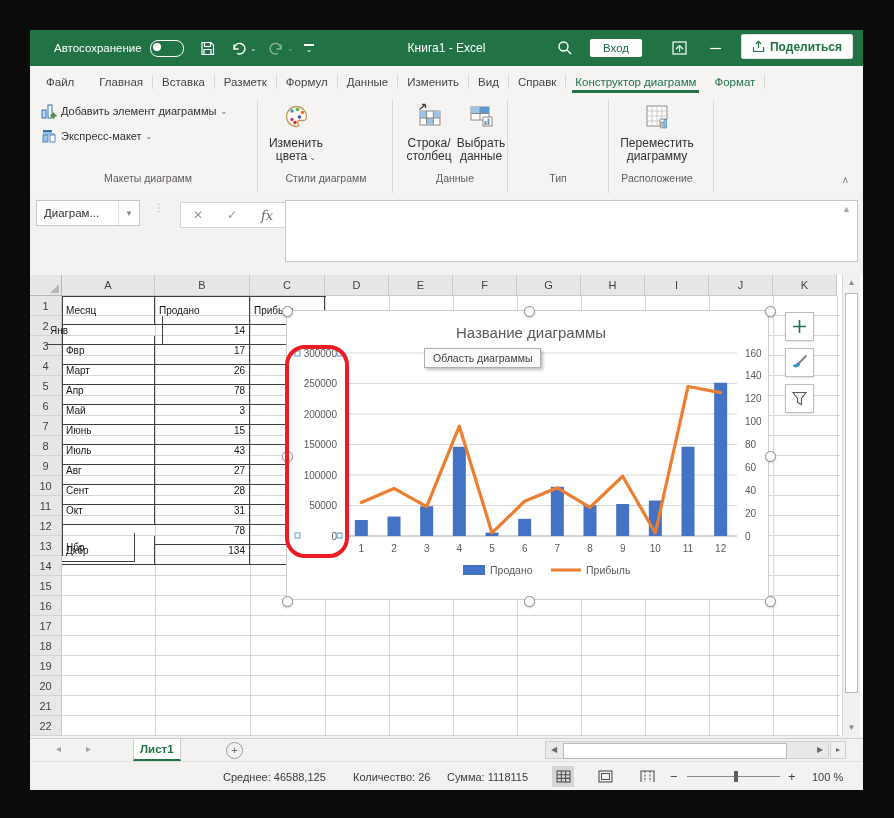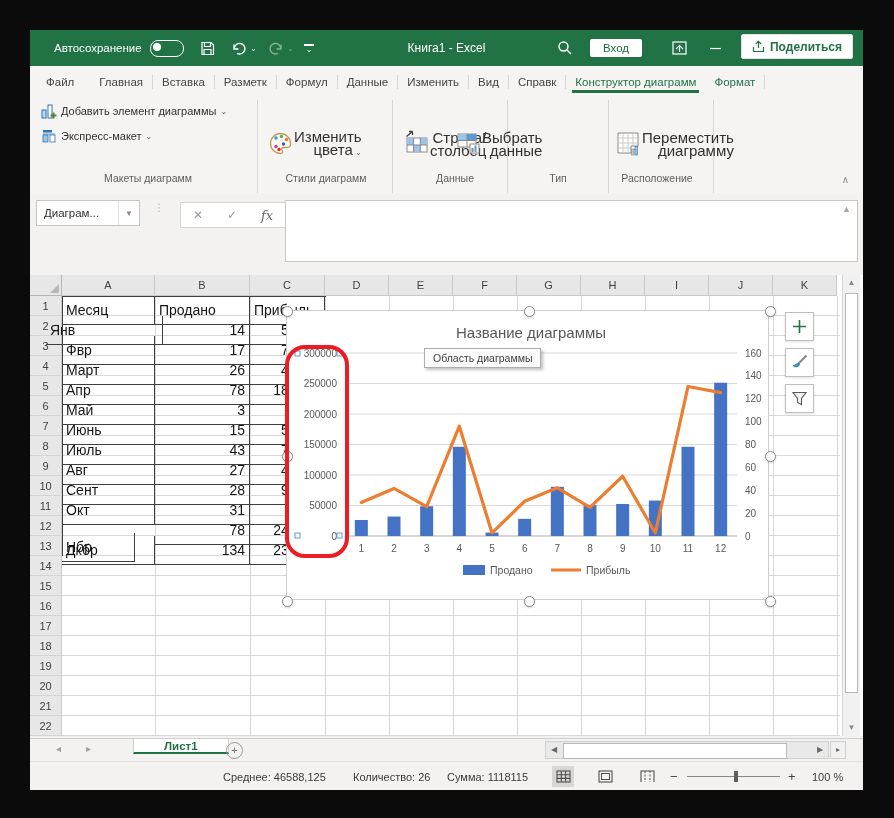--- a/index.html
+++ b/index.html
@@ -22,21 +22,21 @@
   .rtab.active{color:#217346;font-weight:normal;border-right:none;position:relative}
   .rtab.active::after{content:"";position:absolute;left:6px;right:6px;bottom:-4px;height:3px;background:#217346}
   .rtab.green{color:#217346}
   .sharebtn{position:absolute;right:10px;top:4px;height:23px;background:#fff;border:1px solid #e3e1df;border-radius:2px;display:flex;align-items:center;padding:0 10px;color:#217346;font-size:12px;font-weight:bold;gap:5px}
 
   
   .ribbon{position:absolute;left:0;top:66px;width:833px;height:97px;background:#f5f4f3;border-bottom:1px solid #e1dfdd}
   .rsep{position:absolute;top:4px;height:150px;width:1px;background:#d8d6d4}
   .grouplabel{position:absolute;top:76px;font-size:10.5px;color:#605e5c;text-align:center;transform:translateX(-50%);white-space:nowrap}
   .smallbtn{position:absolute;display:flex;align-items:center;gap:4px;font-size:11px;color:#323130;height:22px;padding:0 3px}
-  .bigbtn{position:absolute;width:58px;top:4px;height:88px;display:flex;flex-direction:row;align-items:center;font-size:15px;color:#323130;text-align:right;line-height:13px}
+  .bigbtn{position:absolute;width:58px;top:4px;height:88px;display:flex;flex-direction:column;align-items:center;font-size:12px;color:#323130;text-align:center;line-height:13px}
   .bigbtn .bicon{margin:3px 0 4px 0}
   .caret-after::after{content:" \2304";font-size:8px;color:#605e5c}
   .collapse{position:absolute;right:14px;top:78px;color:#8a8886;font-size:10px}
 
   
   .formrow{position:absolute;left:0;top:163px;width:833px;height:82px;background:#f3f2f1}
   .namebox{position:absolute;left:6px;top:7px;width:104px;height:26px;background:#fff;border:1px solid #c8c6c4;display:flex;align-items:center;font-size:11.5px;color:#323130;padding-left:7px;box-sizing:border-box}
   .namebox .nb-caret{margin-left:auto;padding:0 6px;color:#8a8886;font-size:8px;border-left:1px solid #e1dfdd;align-self:stretch;display:flex;align-items:center}
   .fxgroup{position:absolute;left:150px;top:9px;width:104px;height:24px;background:#fff;border:1px solid #d6d4d2;display:flex;align-items:center;justify-content:space-around;color:#9a9896}
   .formulabox{position:absolute;left:255px;top:7px;width:573px;height:62px;background:#fff;border:1px solid #c8c6c4;box-sizing:border-box}
@@ -44,40 +44,40 @@
 
   
   #sheet{position:absolute;left:0;top:245px;width:833px;height:461px;background:#fff}
   .hdr{background:#e7e7e7;color:#3f3f3f;font-size:11px;display:flex;align-items:center;justify-content:center;box-sizing:border-box}
   .colhdr{position:absolute;top:0;height:21px;border-right:1px solid #c9c9c9;border-bottom:1px solid #c9c9c9}
   .rowhdr{position:absolute;left:0;width:32px;height:20px;border-right:1px solid #c9c9c9;border-bottom:1px solid #d4d4d4}
   .corner{position:absolute;left:0;top:0;width:32px;height:21px;background:#e7e7e7;border-right:1px solid #b5b5b5;border-bottom:1px solid #b5b5b5;box-sizing:border-box}
   .corner::after{content:"";position:absolute;right:2px;bottom:2px;border-style:solid;border-width:0 0 9px 9px;border-color:transparent transparent #b7b7b7 transparent}
   #gridbg{position:absolute;left:32px;top:21px;width:778px;height:440px;background:repeating-linear-gradient(to bottom,transparent 0 19px,#d8d8d8 19px 20px)}
   .vline{position:absolute;top:21px;width:1px;height:440px;background:#d8d8d8}
-  .tcell{position:absolute;font-size:14px;color:#141414;box-sizing:border-box;border-right:1px solid #3f3f3f;border-bottom:1px solid #3f3f3f;padding:14px 4px;display:flex;align-items:center;background:transparent}
+  .tcell{position:absolute;font-size:10px;color:#141414;box-sizing:border-box;border-right:1px solid #3f3f3f;border-bottom:1px solid #3f3f3f;padding:14px 4px;display:flex;align-items:center;background:transparent}
   .tcell.num{justify-content:flex-end}
   #tablebox{position:absolute;left:32px;top:21px;width:264px;height:260px;border-left:1px solid #3f3f3f;border-top:1px solid #3f3f3f;box-sizing:border-box;pointer-events:none}
 
   
   #chart{position:absolute;left:256px;top:35px;width:483px;height:290px;background:#fff;border:1px solid #d0cecc;box-sizing:border-box}
   .handle{position:absolute;width:9px;height:9px;border-radius:50%;background:#fff;border:1px solid #8a8a8a;box-shadow:0 1px 2px rgba(0,0,0,.18);z-index:8}
   .tooltip{position:absolute;left:137px;top:37px;background:#fbfbfb;border:1px solid #aeaeae;box-shadow:2px 2px 3px rgba(0,0,0,.25);font-size:10.5px;color:#404040;padding:3px 8px;white-space:nowrap;z-index:9}
   .sidebtn{position:absolute;width:27px;height:27px;background:#fff;border:1px solid #bfbfbf;display:flex;align-items:center;justify-content:center;z-index:6;box-shadow:0 1px 2px rgba(0,0,0,.12)}
   #redoval{position:absolute;left:255px;top:70px;width:56px;height:205px;border:4px solid #ed1c24;border-radius:20px;z-index:40;pointer-events:none}
 
   
   .vscroll{position:absolute;left:812px;top:0;width:18px;height:461px;background:#f1f1f1;border-left:1px solid #d6d6d6;box-sizing:border-box}
   .scrollarrow{color:#8a8886;font-size:8px;text-align:center;line-height:16px}
   .vthumb{position:absolute;left:2px;top:18px;width:13px;height:400px;background:#fff;border:1px solid #b8b8b8;box-sizing:border-box}
 
   
   .tabbar{position:absolute;left:0;top:708px;width:833px;height:23px;background:#f3f2f1;border-top:1px solid #cfcfcf;font-size:11.5px}
   .navarr{position:absolute;top:4px;color:#a0a0a0;font-size:10px}
-  .sheettab{position:absolute;left:103px;top:0;height:15px;background:#fff;border-left:1px solid #cfcfcf;border-right:1px solid #cfcfcf;border-bottom:2px solid #217346;color:#217346;font-weight:bold;display:flex;align-items:center;padding:0 30px;box-sizing:border-box}
+  .sheettab{position:absolute;left:103px;top:0;height:22px;background:#fff;border-left:1px solid #cfcfcf;border-right:1px solid #cfcfcf;border-bottom:2px solid #217346;color:#217346;font-weight:bold;display:flex;align-items:center;padding:0 6px;box-sizing:border-box}
   .addsheet{position:absolute;left:196px;top:3px;width:15px;height:15px;border:1px solid #9a9a9a;border-radius:50%;color:#717171;font-size:11px;line-height:14px;text-align:center}
   .hscroll{position:absolute;left:515px;top:2px;width:284px;height:18px;background:#e9e9e9;border:1px solid #cfcfcf;box-sizing:border-box}
   .hthumb{position:absolute;left:17px;top:1px;width:222px;height:14px;background:#fff;border:1px solid #b8b8b8}
   .harr{position:absolute;top:1px;width:14px;height:14px;color:#6a6a6a;font-size:8px;text-align:center;line-height:14px}
   .hsplit{position:absolute;left:800px;top:2px;width:16px;height:18px;background:#f1f1f1;border:1px solid #cfcfcf;color:#6a6a6a;font-size:8px;text-align:center;line-height:16px;box-sizing:border-box}
 
   
   .statusbar{position:absolute;left:0;top:731px;width:833px;height:29px;background:#f3f2f1;border-top:1px solid #e3e1df;font-size:11px;color:#3b3b3b}
   .sb-item{position:absolute;top:0;height:29px;display:flex;align-items:center}
   .viewbtn{position:absolute;top:4px;width:22px;height:21px;display:flex;align-items:center;justify-content:center}

